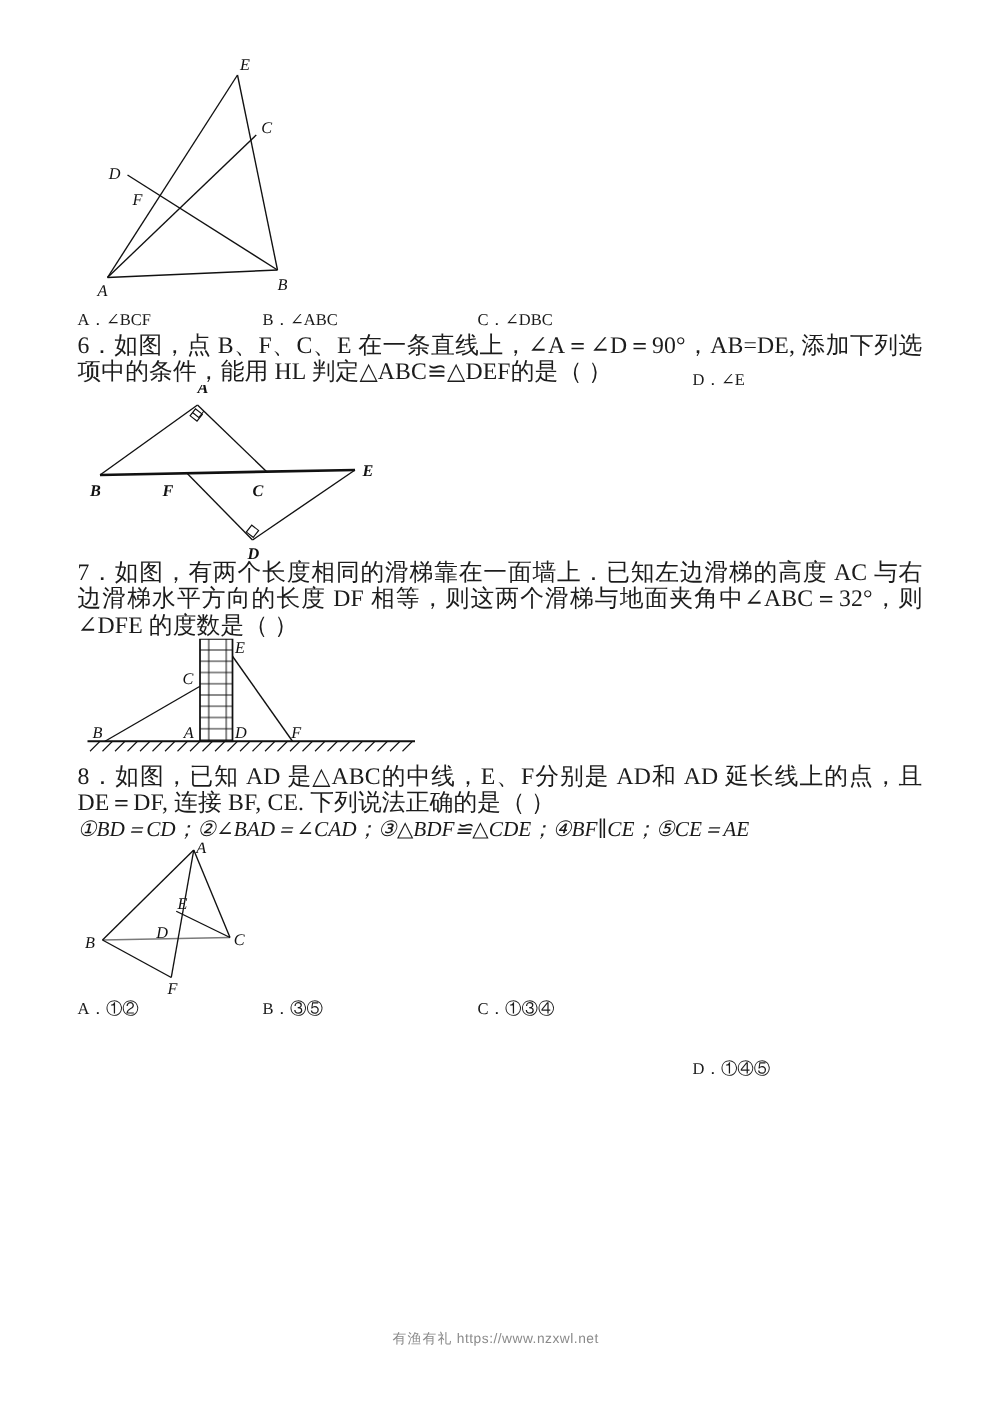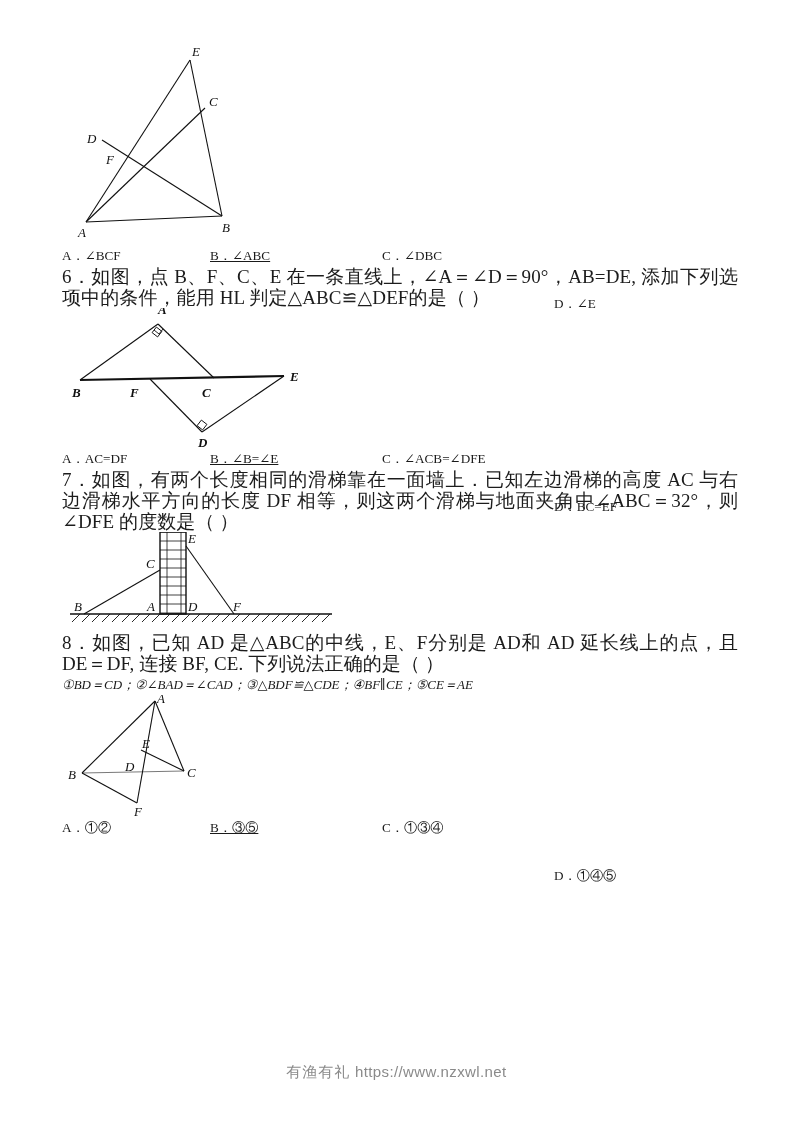--- a/index.html
+++ b/index.html
@@ -50,39 +50,39 @@
     font-size: 13.2px;
     line-height: 21px;
     position: relative;
     height: 21px;
   }
   .opt {
     position: absolute;
     white-space: nowrap;
   }
   .opt-a { left: 0px; }
-  .opt-b { left: 148px; text-decoration: underline; }
+  .opt-b { left: 148px; }
   .opt-c { left: 320px; }
   .opt-d { left: 492px; margin-top: 48px; }
 
   .sub-list {
-    font-size: 13px;
+    font-size: 17px;
     line-height: 21px;
     font-style: italic;
   }
 
   
   .footer {
     position: absolute;
     left: 0;
     top: 1063px;
     width: 793px;
     text-align: center;
     font-family: "Liberation Sans", "DejaVu Sans", sans-serif;
-    font-size: 15px;
+    font-size: 11px;
     color: #8a8a8a;
     letter-spacing: 0.4px;
   }
   .footer .cn { letter-spacing: 1px; }
 
   text {
     font-family: "Liberation Serif", "DejaVu Serif", serif;
     font-style: italic;
     font-size: 13px;
     fill: #111;
@@ -150,26 +150,20 @@
         </g>
         <text class="bold" x="10" y="89">B</text>
         <text class="bold" x="96" y="6">A</text>
         <text class="bold" x="68" y="89">F</text>
         <text class="bold" x="140" y="89">C</text>
         <text class="bold" x="228" y="73">E</text>
         <text class="bold" x="136" y="139">D</text>
       </svg>
     </div>
 
-    <div class="opts">
-      <span class="opt opt-a">A．AC=DF</span>
-      <span class="opt opt-b">B．∠B=∠E</span>
-      <span class="opt opt-c">C．∠ACB=∠DFE</span>
-      <span class="opt opt-d">D．BC=EF</span>
-    </div>
 
     <div class="qtext">7．如图，有两个长度相同的滑梯靠在一面墙上．已知左边滑梯的高度 AC 与右边滑梯水平方向的长度 DF 相等，则这两个滑梯与地面夹角中∠ABC＝32°，则∠DFE 的度数是（                    ）</div>
 
     <div class="figure">
       <svg width="330" height="100" viewBox="0 0 330 100">
         <defs>
           <pattern id="bricks" width="14" height="9" patternUnits="userSpaceOnUse">
             <rect width="14" height="9" fill="#ffffff"></rect>
             <path d="M0 0 H14 M0 9 H14 M7 0 V9" stroke="#111" stroke-width="0.8" fill="none"></path>
           </pattern>

